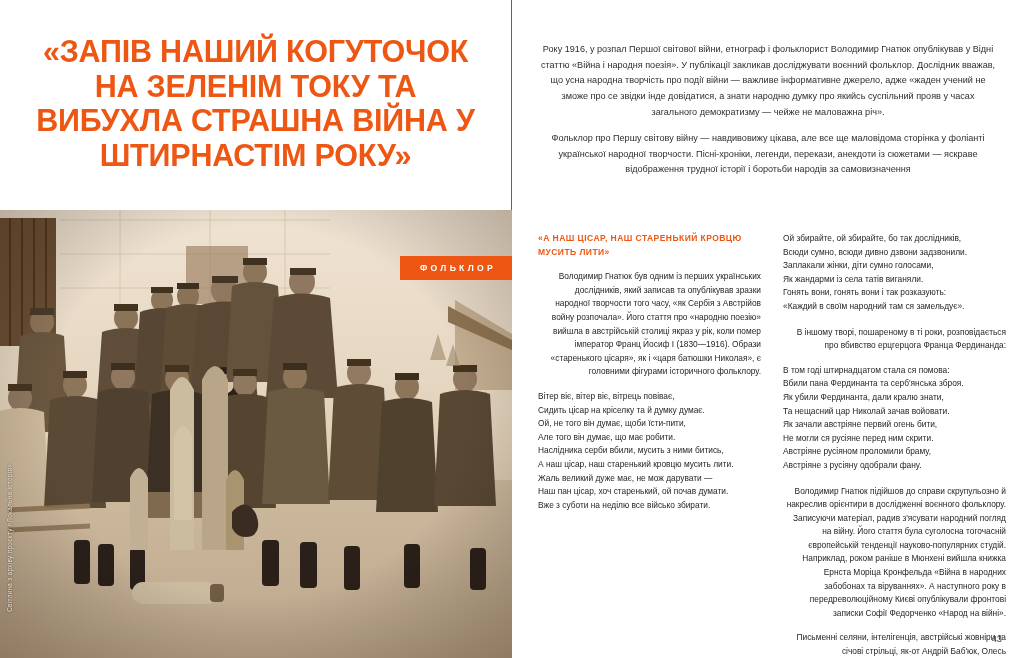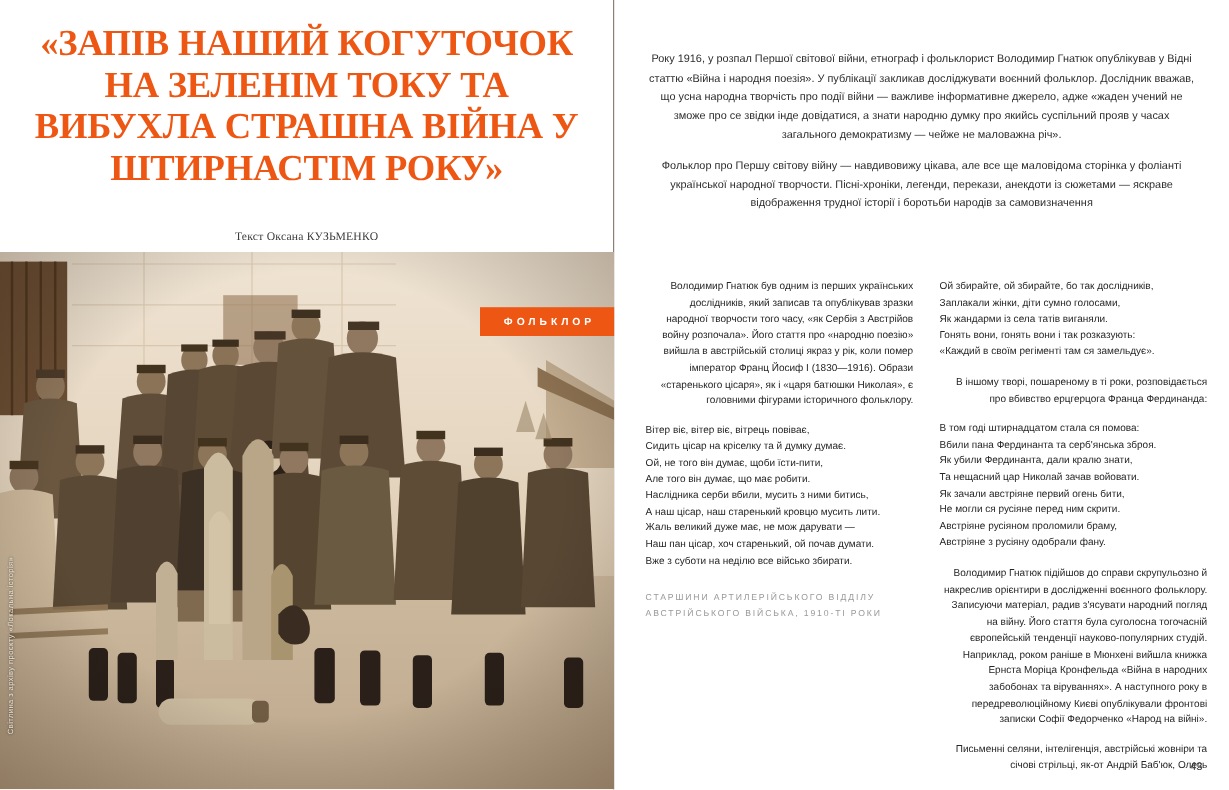--- a/index.html
+++ b/index.html
@@ -8,21 +8,21 @@
     background:#ffffff;
     font-family:"Liberation Sans","DejaVu Sans",sans-serif;
     overflow:hidden;
   }
   .spread{position:relative;width:1024px;height:658px;display:flex;}
 
   
   .page-left{position:relative;width:512px;height:658px;background:#fff;
              border-right:1px solid #6b6356;box-sizing:border-box;}
 
-  .headline-zone{padding:19px 24px 0 24px;font-family:Liberation Serif, serif;}
+  .headline-zone{padding:34px 24px 0 24px;}
   .headline{
     color:#ee5713;
     font-size:30.5px;
     line-height:1.135;
     font-weight:bold;
     text-align:center;
     letter-spacing:-0.2px;
     margin:0;
     text-transform:uppercase;
   }
@@ -304,46 +304,47 @@
   <div class="page-right">
 
     <div class="intro">
       <p>Року 1916, у розпал Першої світової війни, етнограф і фольклорист Володимир Гнатюк опублікував у Відні статтю «Війна і народня поезія». У публікації закликав досліджувати воєнний фольклор. Дослідник вважав, що усна народна творчість про події війни — важливе інформативне джерело, адже «жаден учений не зможе про се звідки інде довідатися, а знати народню думку про якийсь суспільний прояв у часах загального демократизму — чейже не маловажна річ».</p>
       <p class="indented">Фольклор про Першу світову війну — навдивовижу цікава, але все ще маловідома сторінка у фоліанті української народної творчости. Пісні-хроніки, легенди, перекази, анекдоти із сюжетами — яскраве відображення трудної історії і боротьби народів за самовизначення</p>
     </div>
 
     <div class="cols">
 
       <div class="col">
+        <div class="sub-orange">«А НАШ ЦІСАР, НАШ СТАРЕНЬКИЙ КРОВЦЮ МУСИТЬ ЛИТИ»</div>
 
         <p>Володимир Гнатюк був одним із перших україн­ських дослідників, який записав та опублікував зразки народної творчости того часу, «як Сербія з Австрійов войну розпочала». Його стаття про «народню поезію» вийшла в австрійській столиці якраз у рік, коли помер імператор Франц Йосиф I (1830—1916). Образи «старенького цісаря», як і «царя батюшки Николая», є головними фігурами історичного фольклору.</p>
 
 
         <div class="verse">
           <span class="ln">Вітер віє, вітер віє, вітрець повіває,</span>
           <span class="ln">Сидить цісар на кріселку та й думку думає.</span>
           <span class="ln">Ой, не того він думає, щоби їсти-пити,</span>
           <span class="ln">Але того він думає, що має робити.</span>
           <span class="ln">Наслідника серби вбили, мусить з ними битись,</span>
           <span class="ln">А наш цісар, наш старенький кровцю мусить лити.</span>
           <span class="ln">Жаль великий дуже має, не мож дарувати —</span>
           <span class="ln">Наш пан цісар, хоч старенький, ой почав думати.</span>
           <span class="ln">Вже з суботи на неділю все військо збирати.</span>
         </div>
 
-        <div class="photo-caption">СТАРШИНИ АРТИЛЕРІЙСЬКОГО ВІДДІЛУ АВСТРІЙСЬКОГО ВІЙСЬКА, 1910-ТІ РОКИ</div>
       </div>
 
       <div class="col">
         <div class="verse">
           <span class="ln">Ой збирайте, ой збирайте, бо так дослідників,</span>
+          <span class="ln">Всюди сумно, всюди дивно дзвони задзвонили.</span>
           <span class="ln">Заплакали жінки, діти сумно голосами,</span>
           <span class="ln">Як жандарми із села татів виганяли.</span>
           <span class="ln">Гонять вони, гонять вони і так розказують:</span>
-          <span class="ln">«Каждий в своїм регіменті там ся замельдує».</span>
+          <span class="ln">«Каждий в своїм народний там ся замельдує».</span>
         </div>
 
         <p>В іншому творі, пошареному в ті роки, розпо­відається про вбивство ерцгерцога Франца Фердинанда:</p>
 
         <div class="verse">
           <span class="ln">В том годі штирнадцатом стала ся помова:</span>
           <span class="ln">Вбили пана Фердинанта та серб'янська зброя.</span>
           <span class="ln">Як убили Фердинанта, дали кралю знати,</span>
           <span class="ln">Та нещасний цар Николай зачав войовати.</span>
           <span class="ln">Як зачали австріяне первий огень бити,</span>

